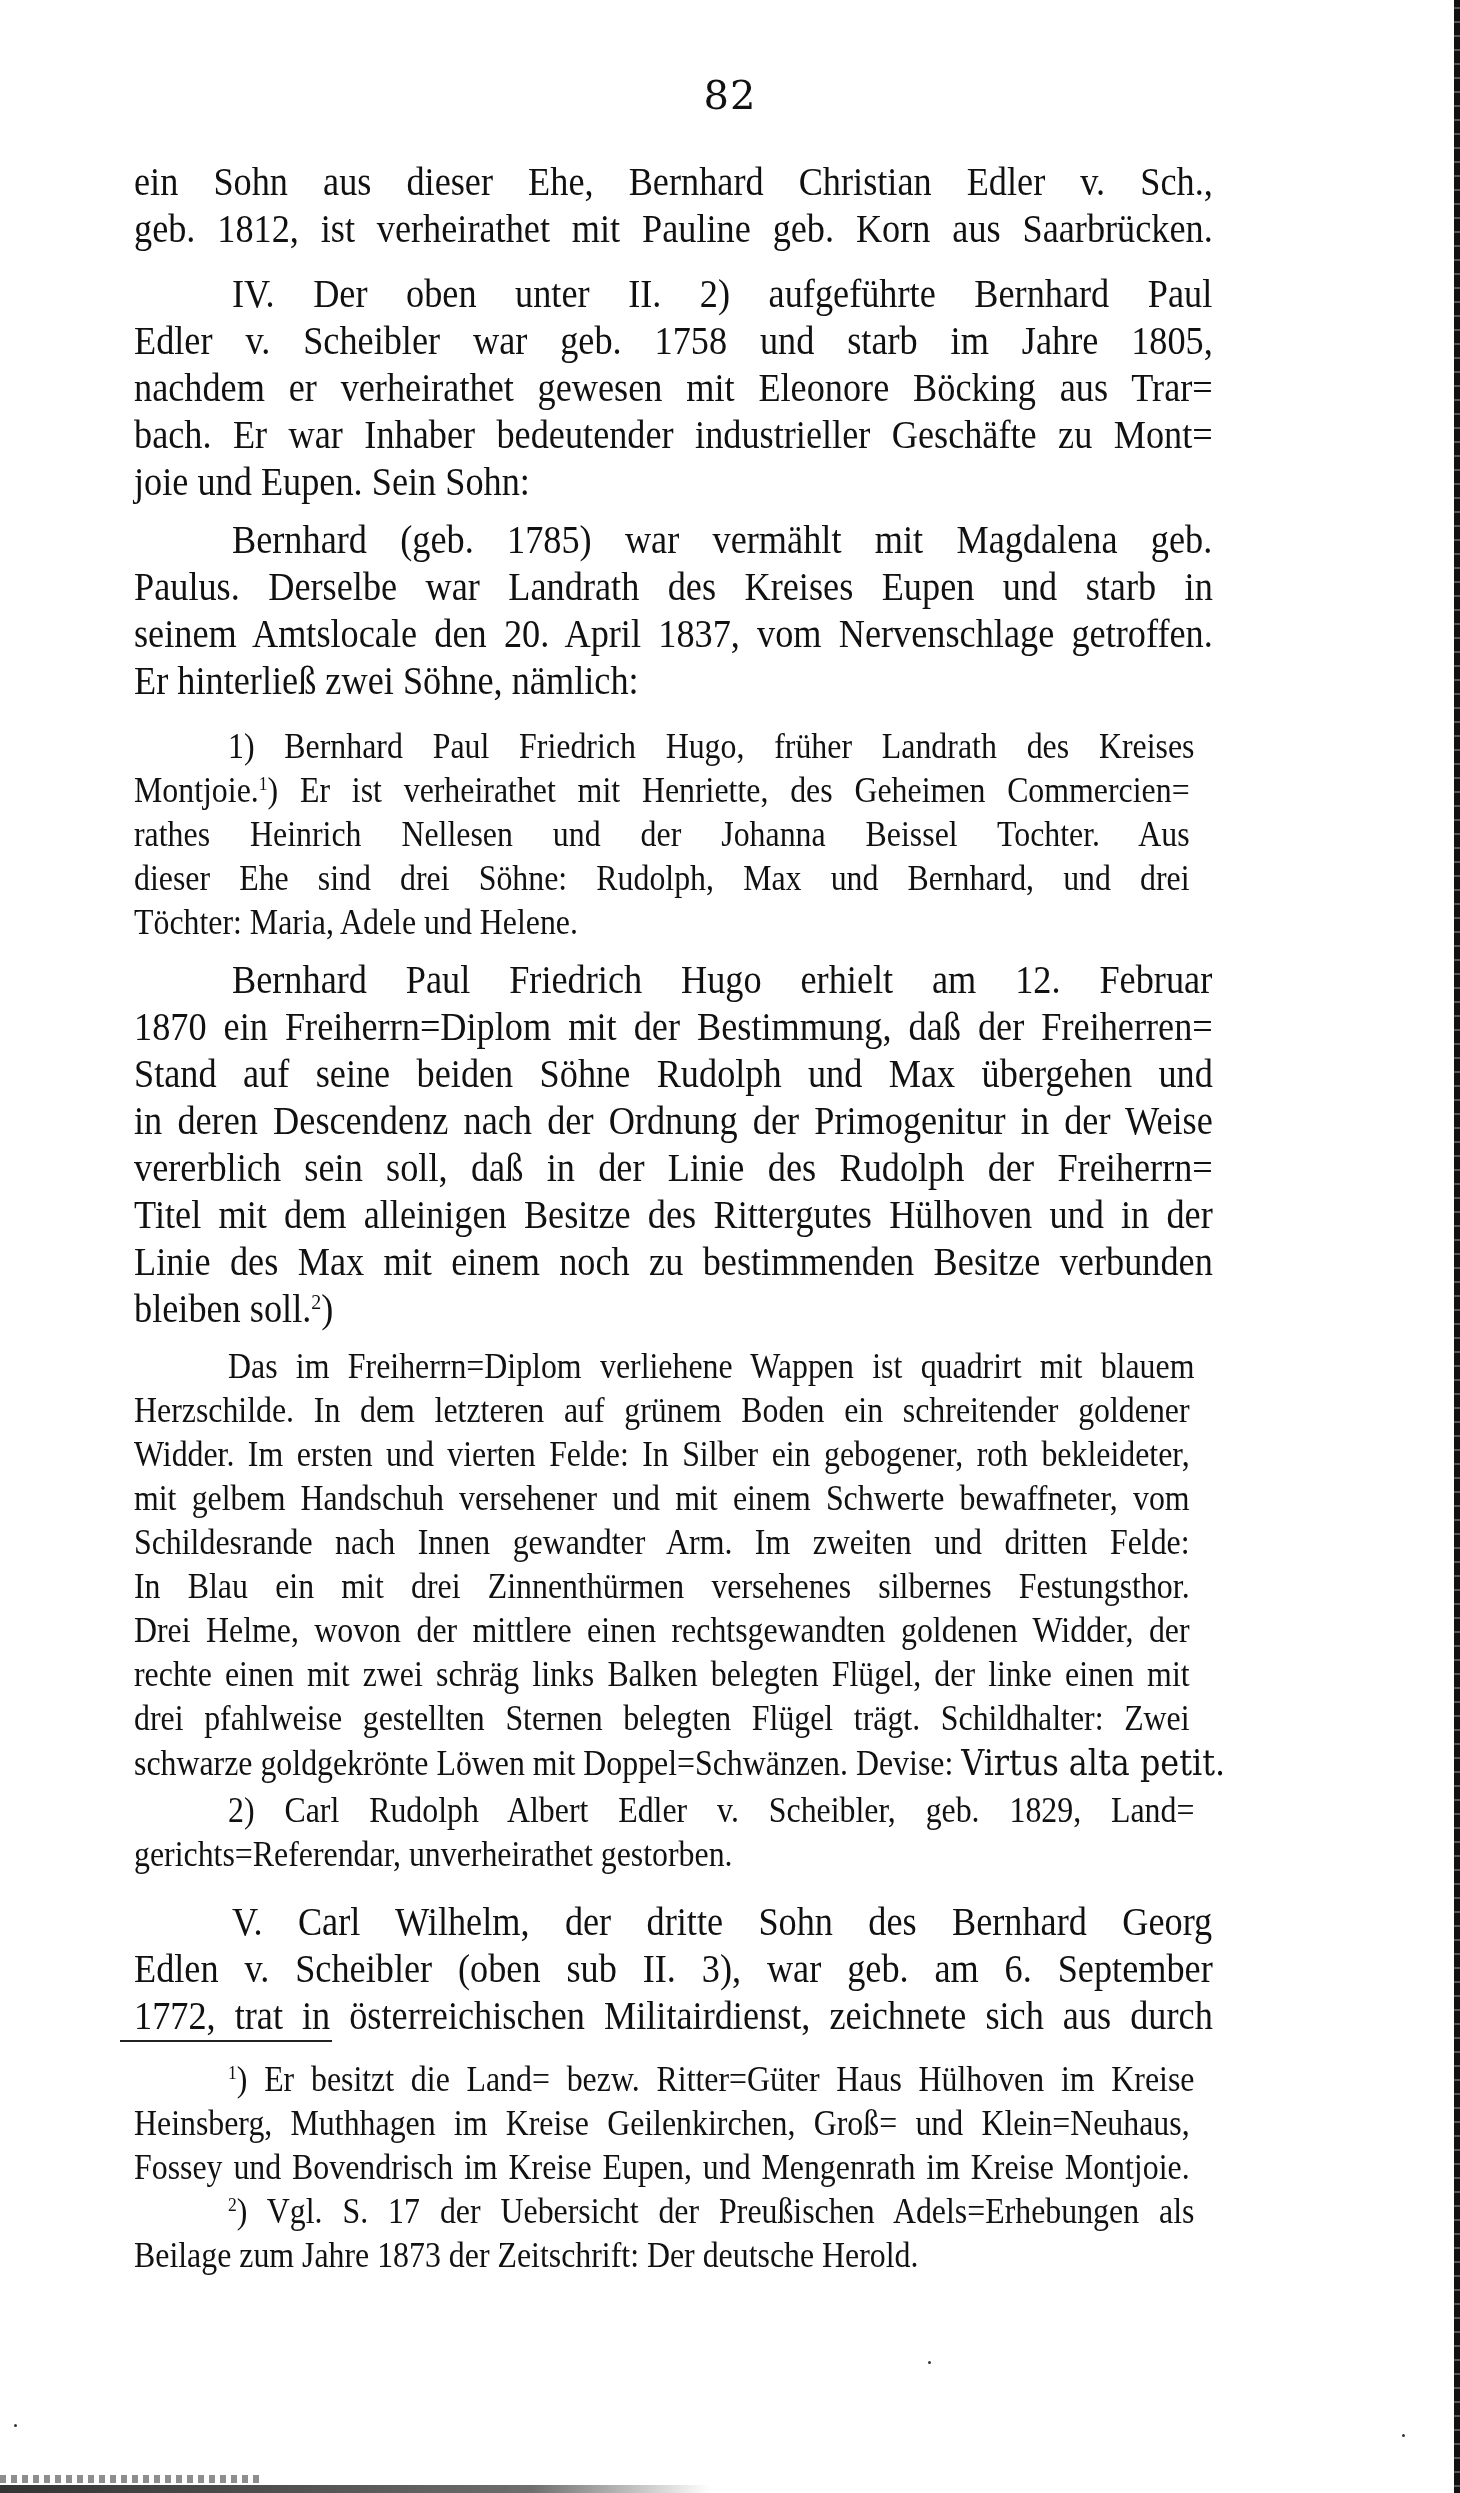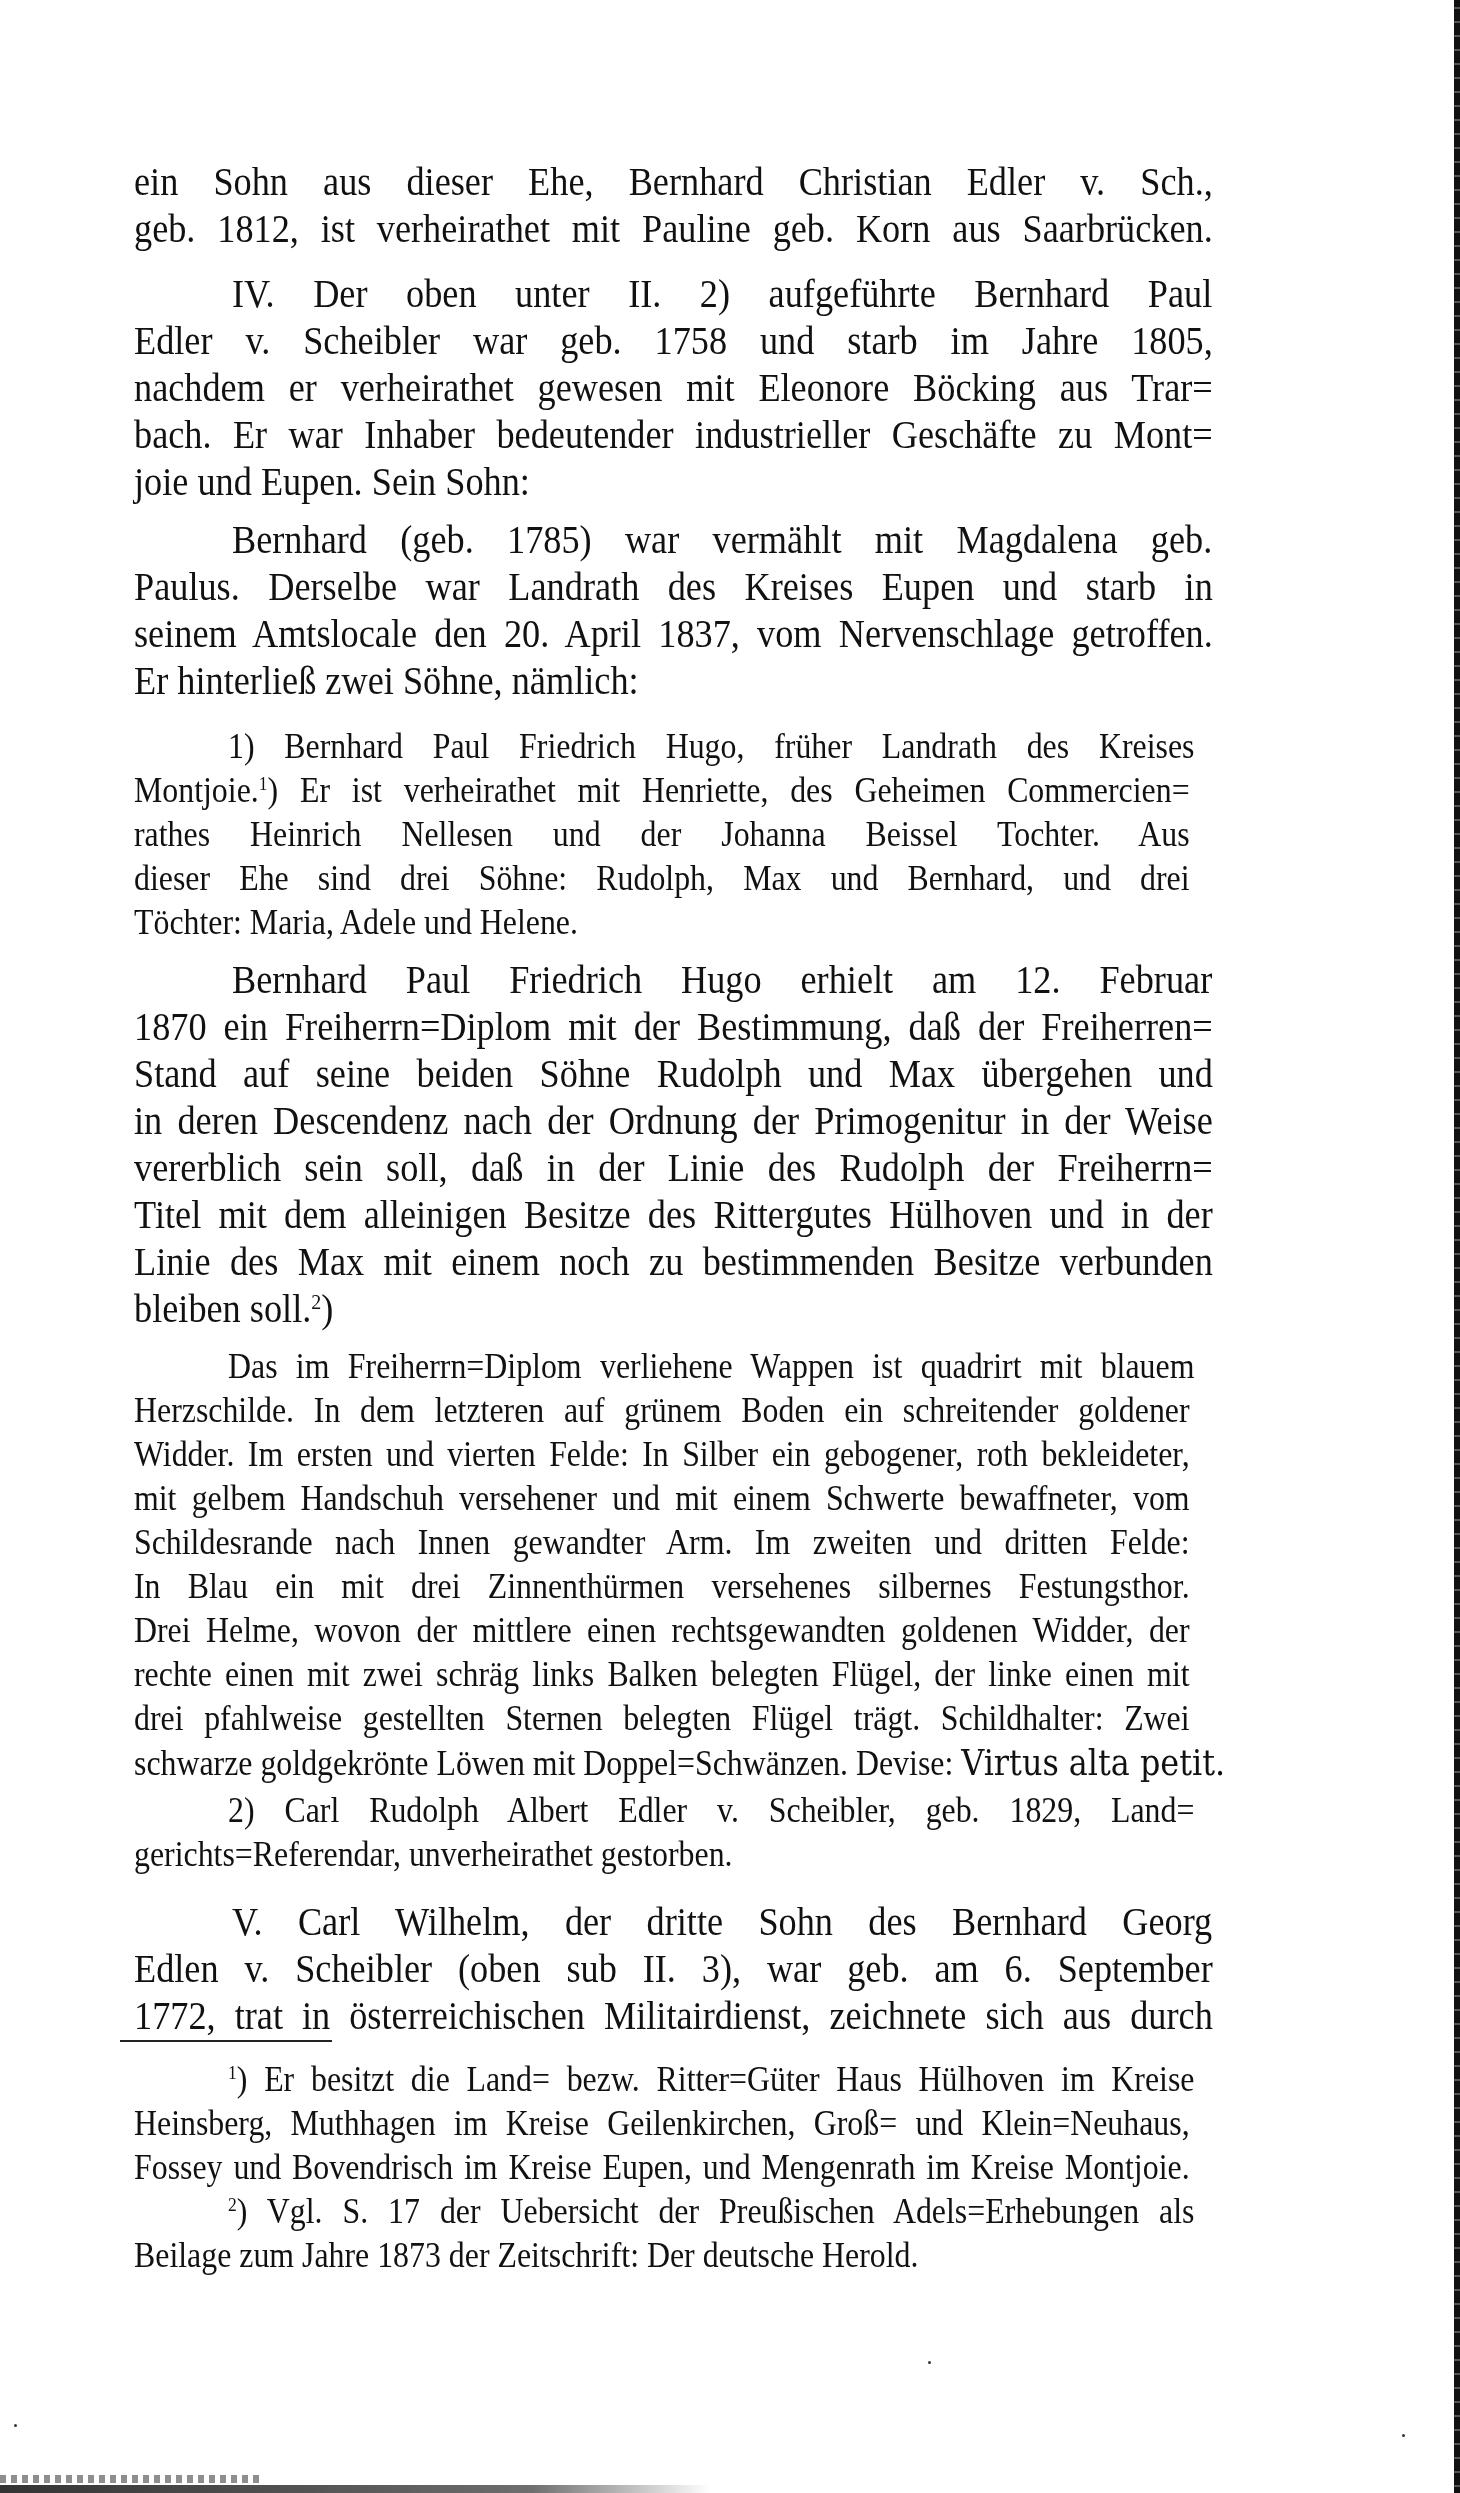--- a/index.html
+++ b/index.html
@@ -97,20 +97,21 @@
       height: 3px;
       background: #333;
       border-radius: 50%;
     }
   </style>
 </head>
 <body>
 
 <div class="page">
 
+  <div class="page-number">82</div>
 
   <div class="line body" style="top:160px;">ein Sohn aus dieser Ehe, Bernhard Christian Edler v. Sch.,</div>
   <div class="line body last" style="top:207px; width:1160px; text-align-last:justify;">geb. 1812, ist verheirathet mit Pauline geb. Korn aus Saarbrücken.</div>
 
   <div class="line body indent" style="top:272px;">IV. Der oben unter II. 2) aufgeführte Bernhard Paul</div>
   <div class="line body" style="top:319px;">Edler v. Scheibler war geb. 1758 und starb im Jahre 1805,</div>
   <div class="line body" style="top:366px;">nachdem er verheirathet gewesen mit Eleonore Böcking aus Trar=</div>
   <div class="line body" style="top:413px;">bach. Er war Inhaber bedeutender industrieller Geschäfte zu Mont=</div>
   <div class="line body last" style="top:460px;">joie und Eupen. Sein Sohn:</div>
 

